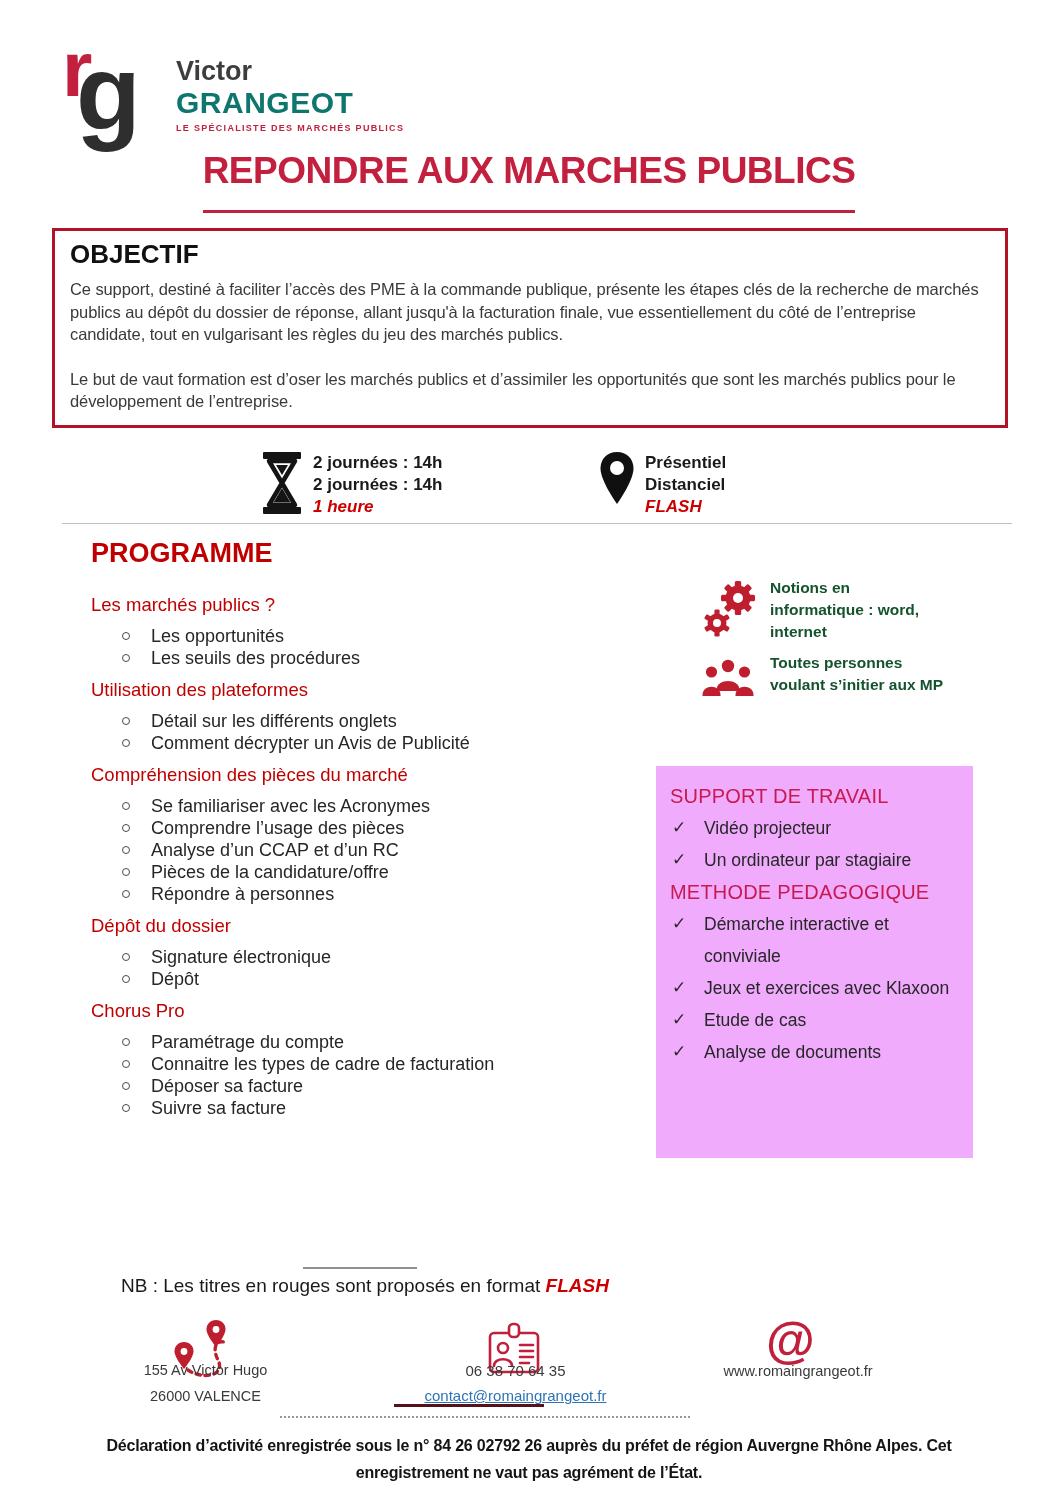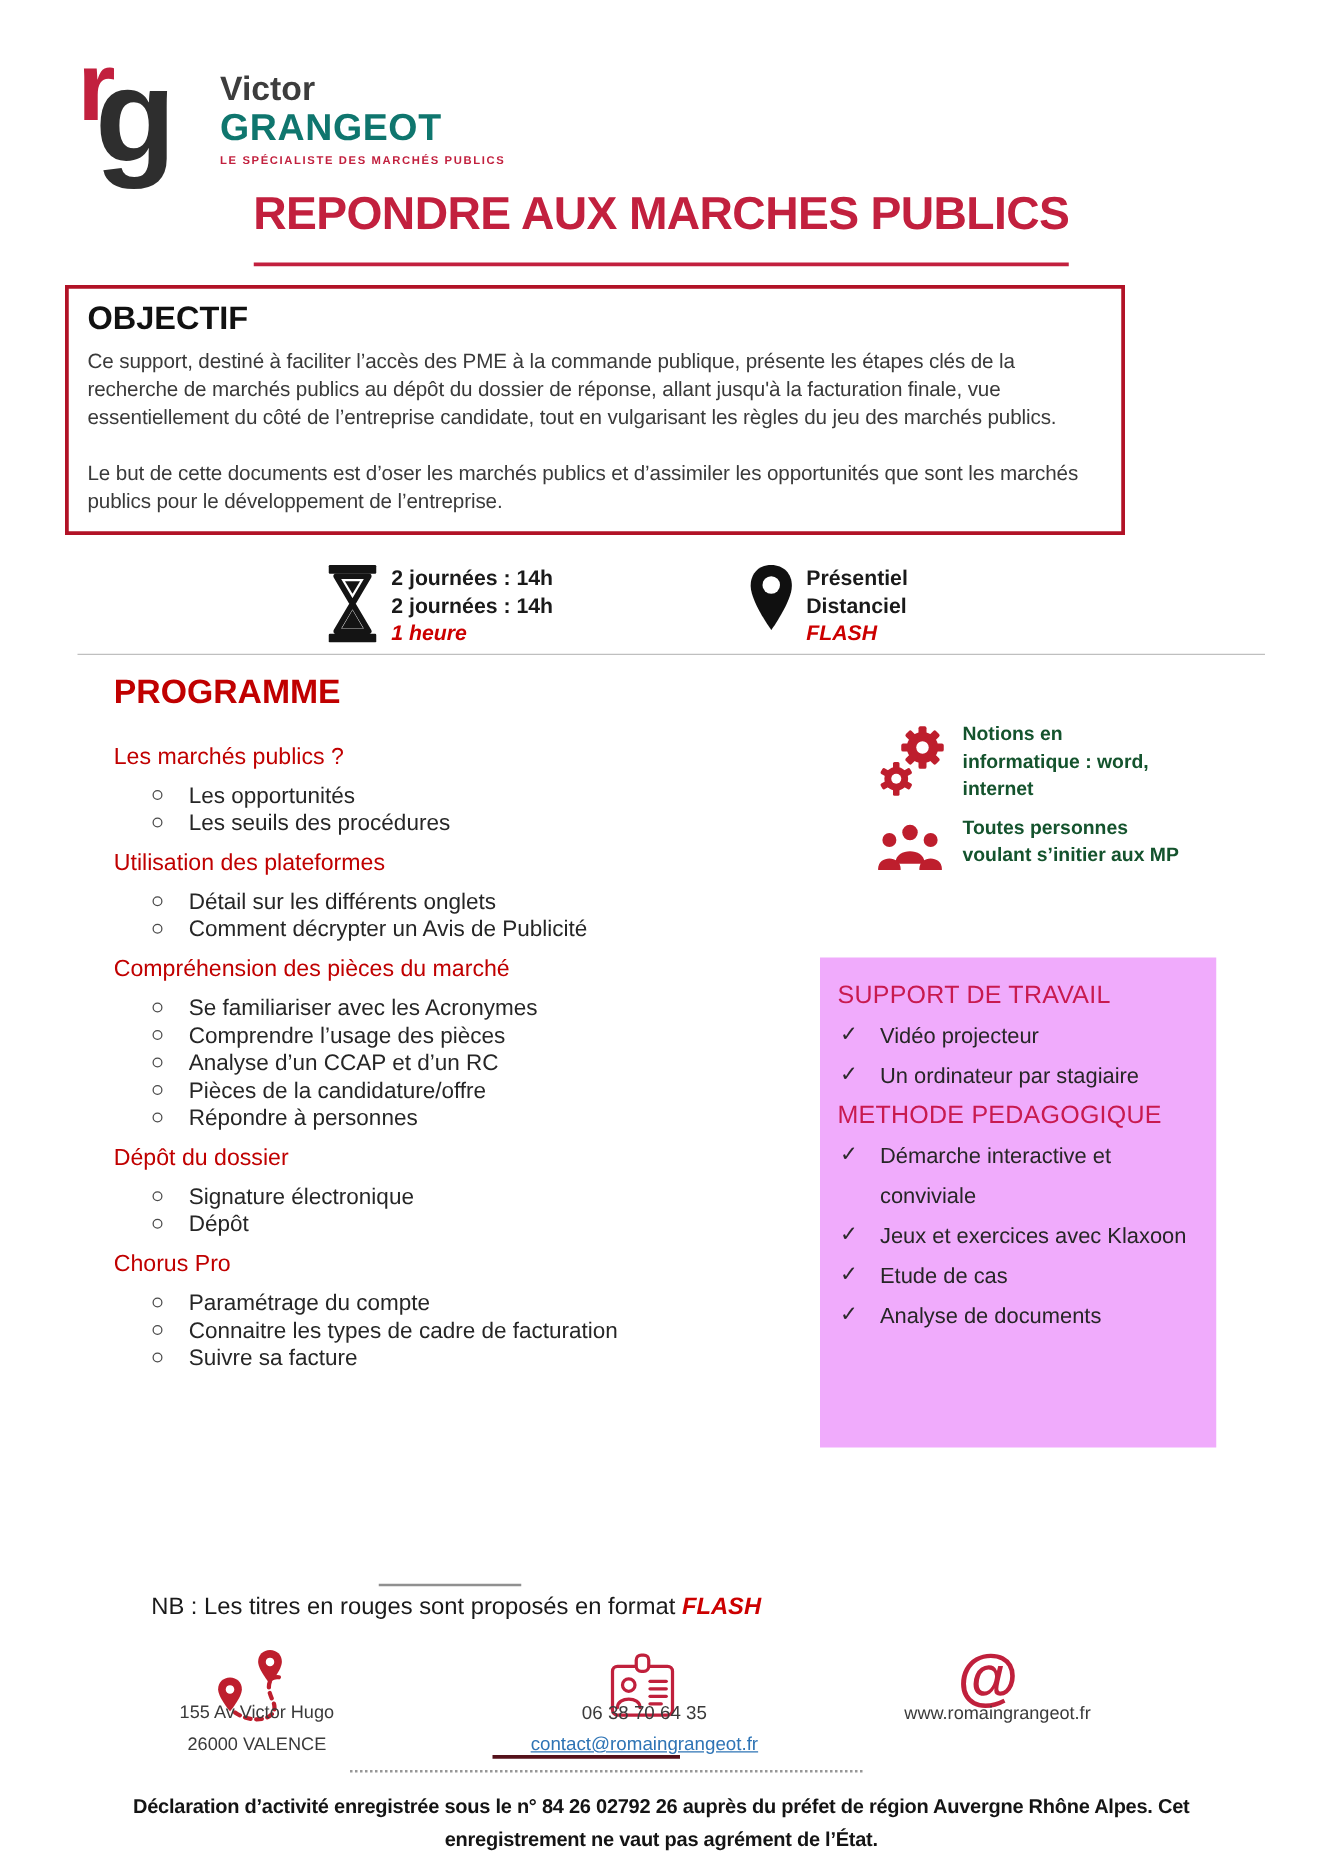--- a/index.html
+++ b/index.html
@@ -18,21 +18,21 @@
   .logo-name1 { font-size:27px; line-height:30px; font-weight:600; color:#3d3d3d; }
   .logo-name2 { font-size:30px; line-height:34px; font-weight:700; color:#0f766e; letter-spacing:.5px; }
   .logo-tag  { margin-top:3px; font-size:9px; font-weight:600; color:#C2203E; letter-spacing:1.3px; }
 
   
   .main-title { left:0; top:150px; width:1058px; text-align:center; }
   .main-title span { display:inline-block; font-size:37px; font-weight:800; letter-spacing:-.5px;
                      color:#C2203E; border-bottom:3px solid #C2203E; padding-bottom:18px; }
 
   
-  .objectif { left:52px; top:228px; width:848px; height:200px;
+  .objectif { left:52px; top:228px; width:956px; height:200px;
               border:3px solid #B11226; padding:8px 15px; }
   .objectif h2 { font-size:26px; font-weight:800; color:#111; margin-bottom:8px; }
   .objectif p { font-size:16.5px; line-height:22.5px; color:#3a3a3a; letter-spacing:-.1px; }
   .objectif p + p { margin-top:22px; }
 
   
   .bold-lines div { font-size:17px; font-weight:700; line-height:22px; color:#1a1a1a; }
   .red-italic { color:#CC0000 !important; font-style:italic; }
 
   .divider { left:62px; top:523px; width:950px; border-top:1.5px solid #BFBFBF; }
@@ -89,21 +89,21 @@
   </div>
 </div>
 
 <div class="abs main-title">
   <span>REPONDRE AUX MARCHES PUBLICS</span>
 </div>
 
 <div class="abs objectif">
   <h2>OBJECTIF</h2>
   <p>Ce support, destiné à faciliter l’accès des PME à la commande publique, présente les étapes clés de la recherche de marchés publics au dépôt du dossier de réponse, allant jusqu'à la facturation finale, vue essentiellement du côté de l’entreprise candidate, tout en vulgarisant les règles du jeu des marchés publics.</p>
-  <p>Le but de cette documents est d’oser les marchés publics et d’assimiler les opportunités que sont les marchés publics pour le développement de l’entreprise.</p>
+  <p>Le but de vaut formation est d’oser les marchés publics et d’assimiler les opportunités que sont les marchés publics pour le développement de l’entreprise.</p>
 </div>
 
 <svg class="abs" style="left:260px; top:452px;" width="44" height="62" viewBox="0 0 44 62">
   <rect x="3" y="0" width="38" height="7" rx="1" fill="#141414"></rect>
   <rect x="3" y="55" width="38" height="7" rx="1" fill="#141414"></rect>
   <path d="M9 9 H35 L22 31 L35 53 H9 L22 31 Z" fill="none" stroke="#141414" stroke-width="4.5" stroke-linejoin="round"></path>
   <path d="M22 36 L30.5 50.5 H13.5 Z" fill="#141414"></path>
   <path d="M16 13 H28 L22 23 Z" fill="#141414"></path>
 </svg>
 <div class="abs bold-lines" style="left:313px; top:452px;">
@@ -204,20 +204,24 @@
   <section>
     <div class="prog-title">Chorus Pro</div>
     <ul class="prog-items">
       <li class="prog-item">
           <span class="o-bullet"></span>
           <span>Paramétrage du compte</span>
         </li>
       <li class="prog-item">
           <span class="o-bullet"></span>
           <span>Connaitre les types de cadre de facturation</span>
+        </li>
+      <li class="prog-item">
+          <span class="o-bullet"></span>
+          <span>Déposer sa facture</span>
         </li>
       <li class="prog-item">
           <span class="o-bullet"></span>
           <span>Suivre sa facture</span>
         </li>
     </ul>
   </section>
 </div>
 
 <svg class="abs" style="left:704px; top:580px;" width="54" height="60" viewBox="0 0 54 60">

